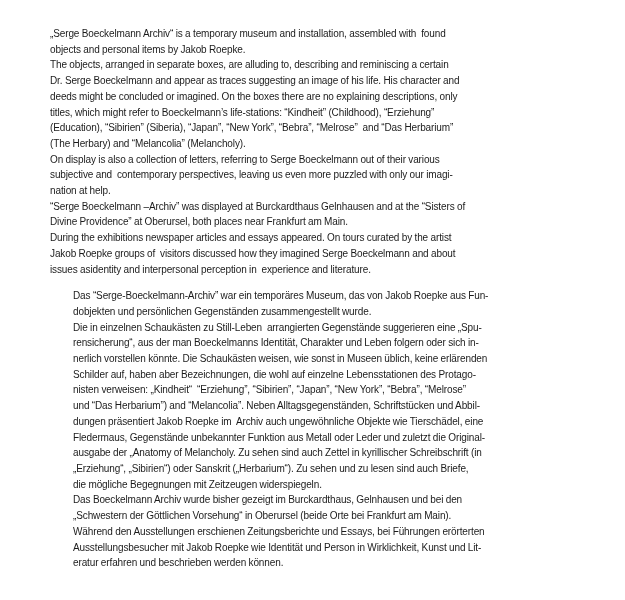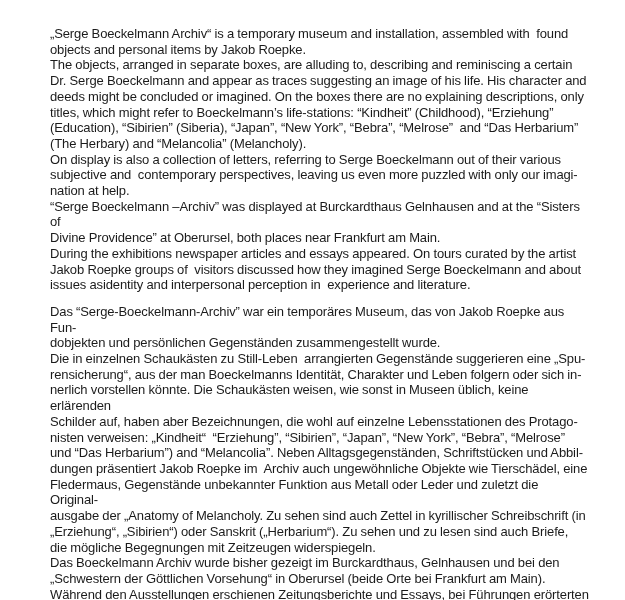--- a/index.html
+++ b/index.html
@@ -8,31 +8,32 @@
     background: #ffffff;
   }
   .page {
     width: 625px;
     height: 600px;
     box-sizing: border-box;
     background: #ffffff;
     padding: 26px 36px 0 50px;
     overflow: hidden;
     font-family: "Liberation Sans", "DejaVu Sans", sans-serif;
-    font-size: 13px;
+    font-size: 10px;
     line-height: 15.7px;
     letter-spacing: -0.12px;
     color: #1b1b1b;
   }
   .para {
     white-space: pre-wrap;
     word-spacing: -0.2px;
   }
   .para.german {
     margin-top: 11px;
+    margin-left: 23px;
   }
 </style>
 </head>
 <body>
 
 <div class="page">
   <div class="para english">„Serge Boeckelmann Archiv“ is a temporary museum and installation, assembled with  found
 objects and personal items by Jakob Roepke.
 The objects, arranged in separate boxes, are alluding to, describing and reminiscing a certain
 Dr. Serge Boeckelmann and appear as traces suggesting an image of his life. His character and

